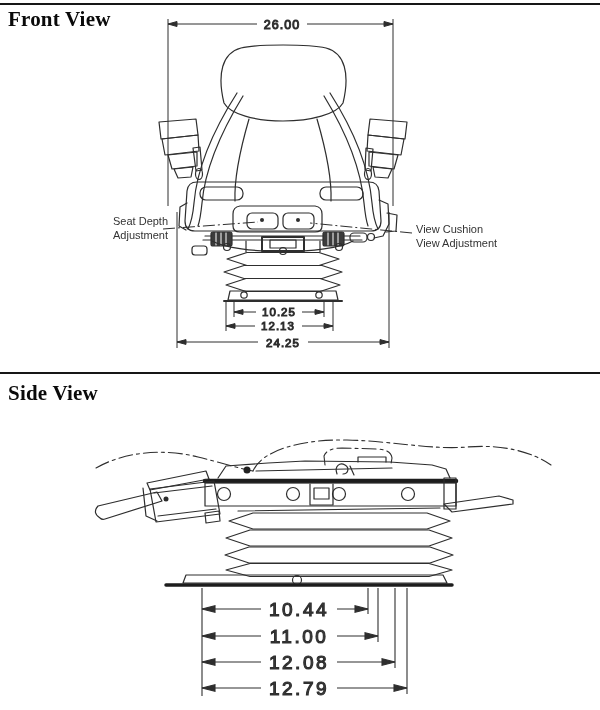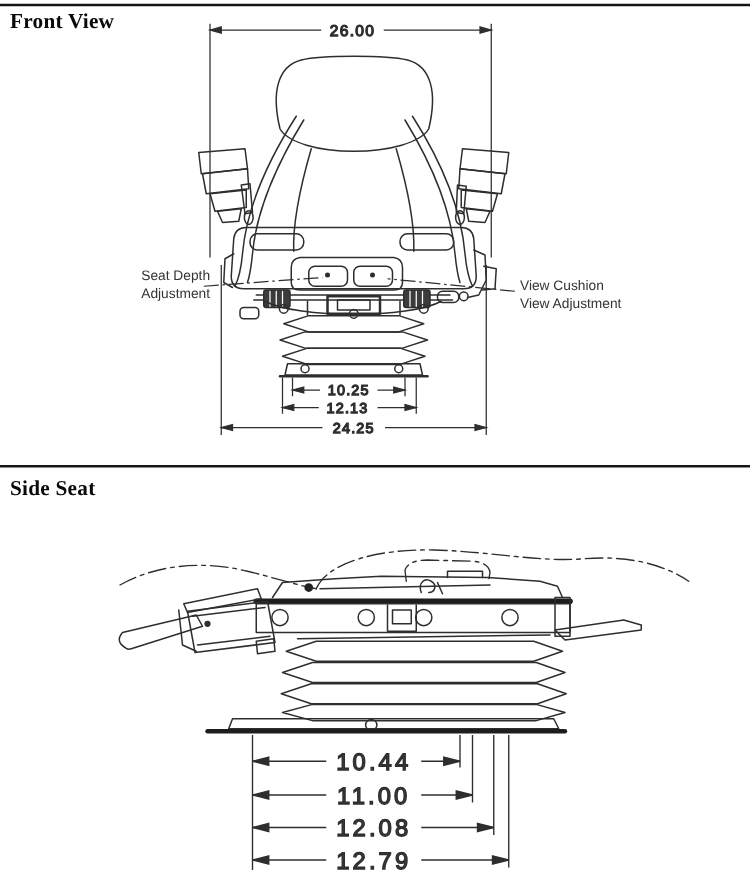--- a/index.html
+++ b/index.html
@@ -1,37 +1,37 @@
 <!DOCTYPE html>
 <html><head>
 <meta charset="utf-8">
 <style>
   html,body{margin:0;padding:0;background:#fff;}
   .sheet{position:relative;width:600px;height:710px;background:#fff;overflow:hidden;
          font-family:"Liberation Sans",sans-serif;}
   .rule{position:absolute;left:0;width:600px;height:2px;background:#161616;}
   .view-title{position:absolute;left:8px;font-family:"Liberation Serif",serif;
-              font-weight:bold;font-size:17px;color:#0a0a0a;letter-spacing:.2px;}
+              font-weight:bold;font-size:21px;color:#0a0a0a;letter-spacing:.2px;}
   .callout{position:absolute;font-size:11px;line-height:13.5px;color:#333;}
   svg{position:absolute;left:0;top:0;}
   .dimtext{fill:#3d3d3d;font-family:"Liberation Sans",sans-serif;}
   .dim-front{font-size:11.5px;letter-spacing:1px;}
   .dim-front-top{font-size:12.5px;letter-spacing:1px;}
   .dim-side{font-size:19px;letter-spacing:2.5px;}
 </style>
 </head>
 <body>
 
 <div class="sheet">
 
   <div class="rule" style="top:3px;"></div>
   <div class="view-title" style="top:7px;">Front View</div>
 
   <div class="rule" style="top:372px;"></div>
-  <div class="view-title" style="top:381px;">Side Seat</div>
+  <div class="view-title" style="top:381px;">Side View</div>
 
   <div class="callout" style="left:113px;top:215px;">
     <div>Seat Depth</div>
     <div>Adjustment</div>
   </div>
   <div class="callout" style="left:416px;top:223px;">
     <div>View Cushion</div>
     <div>View Adjustment</div>
   </div>
 

